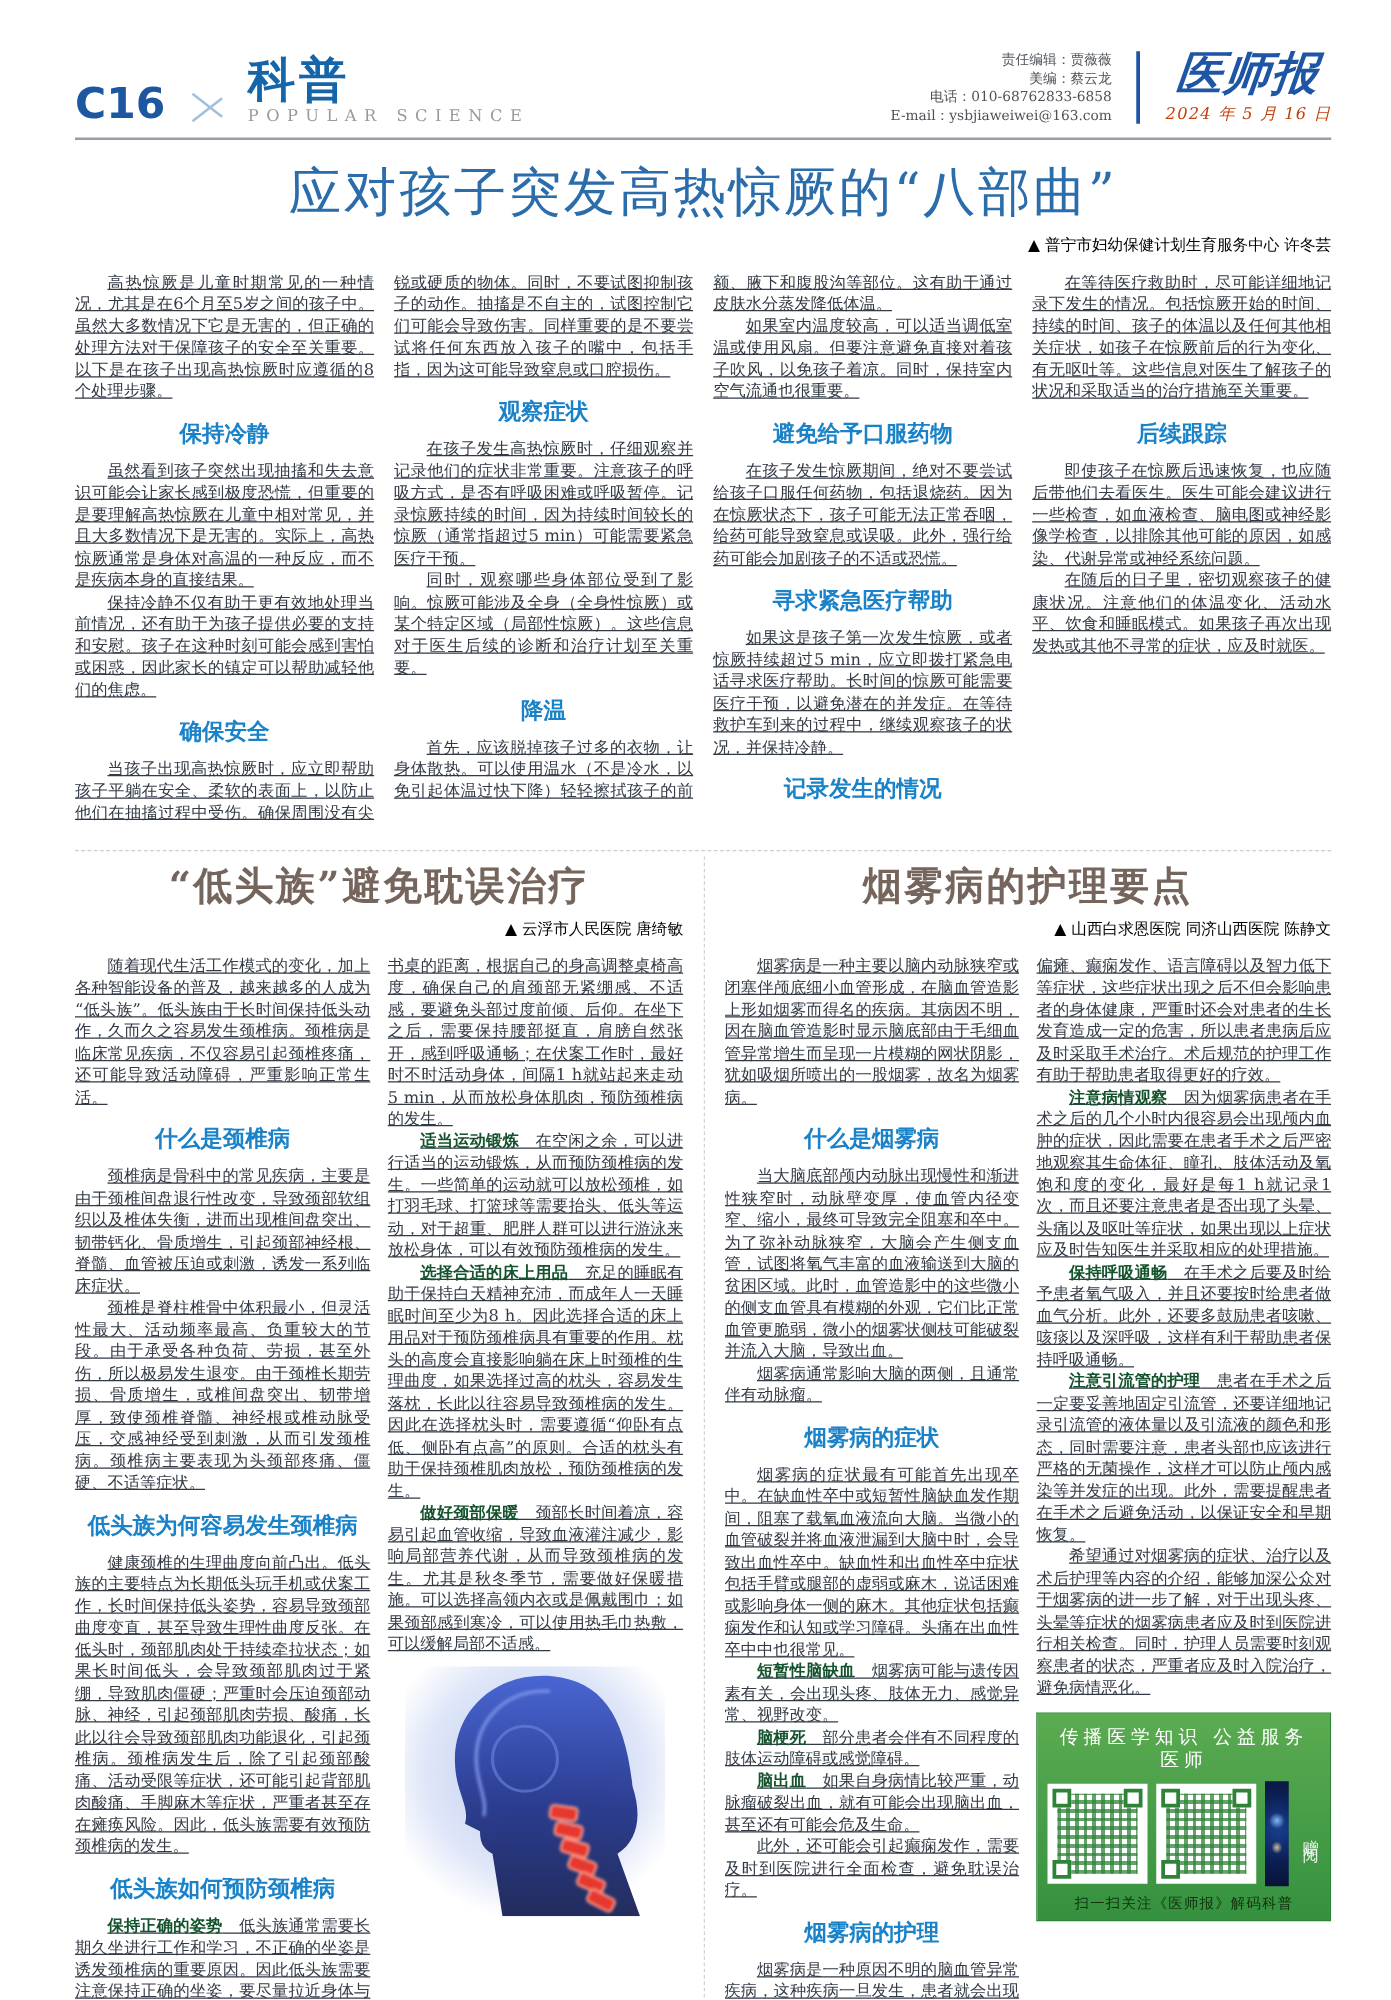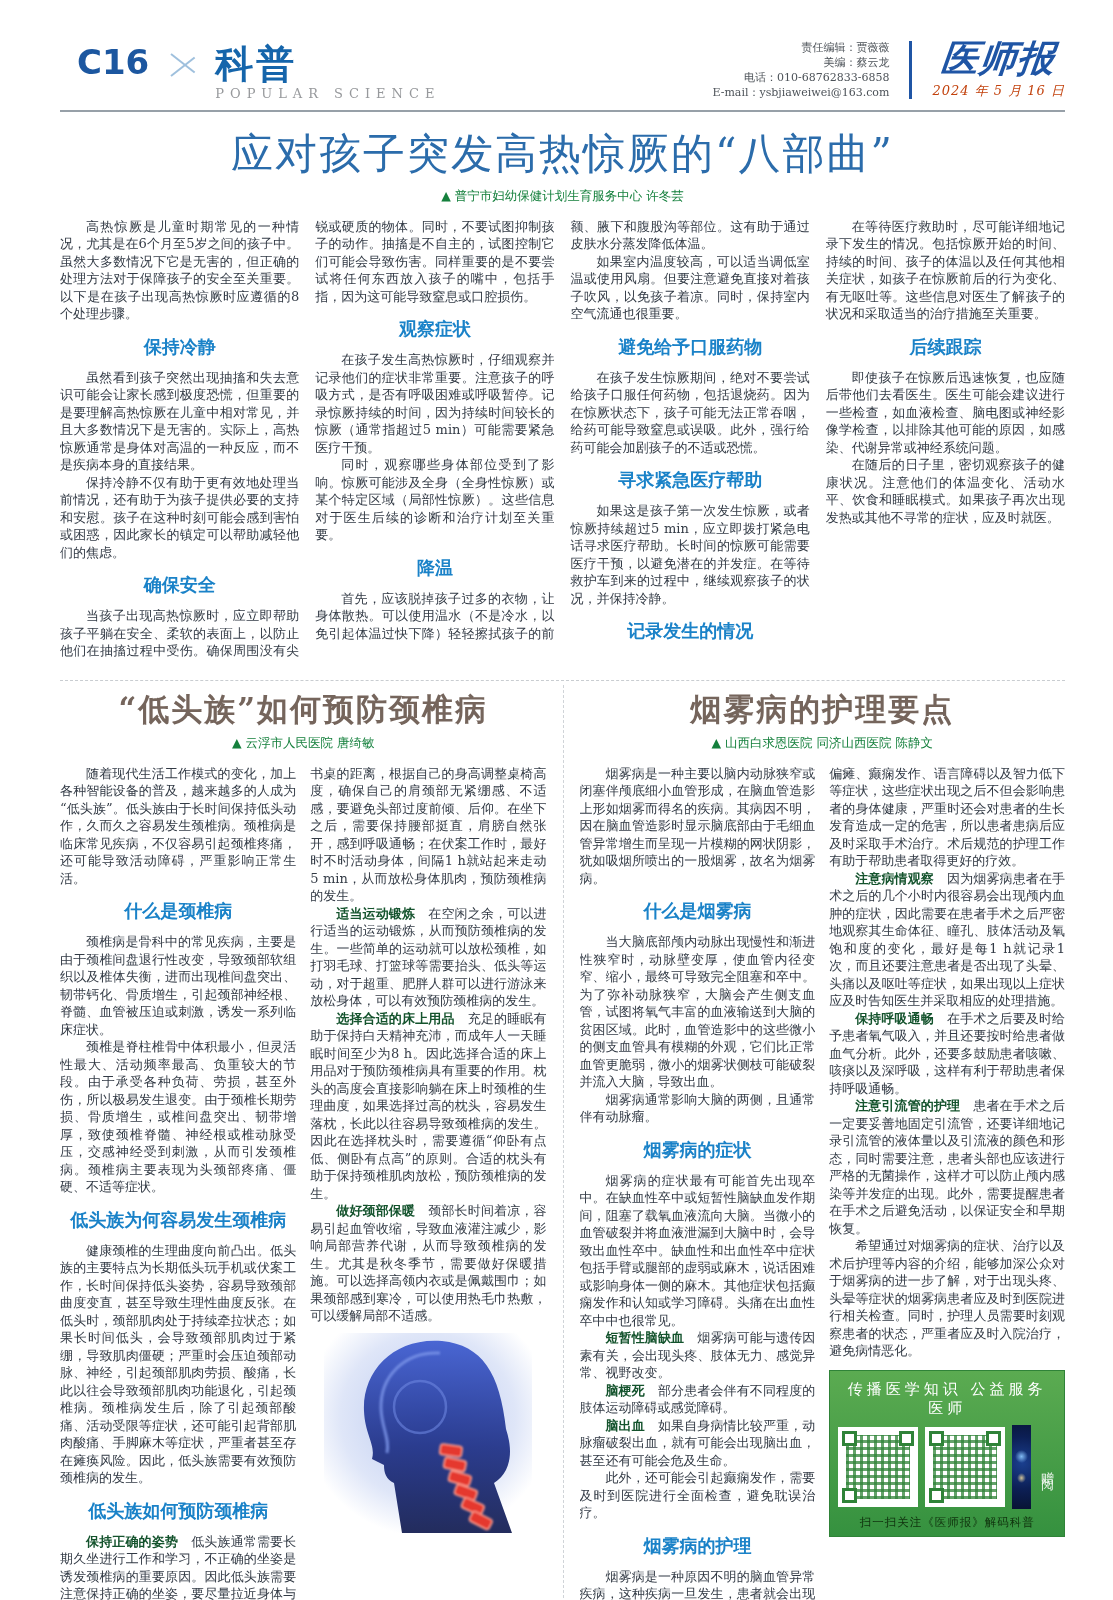--- a/index.html
+++ b/index.html
@@ -5,21 +5,21 @@
   html,body{margin:0;padding:0;}
   body{
     width:1113px;height:1600px;overflow:hidden;background:#ffffff;
     font-family:"DejaVu Serif","Liberation Serif",serif;
     color:#323a45;
   }
   .page{width:1113px;height:1600px;box-sizing:border-box;padding:40px 48px 0 60px;}
 
   
   .masthead-row{display:flex;justify-content:space-between;align-items:flex-end;}
-  .plate{display:flex;gap:18px;margin-left:17px;}
+  .plate{display:flex;align-items:flex-end;gap:18px;}
   .page-code{font-family:"DejaVu Sans","Liberation Sans",sans-serif;font-weight:bold;
     font-size:34px;color:#1c57a0;line-height:1;}
   .chevron{width:26px;height:34px;position:relative;margin:0 2px;}
   .chevron:before,.chevron:after{content:"";position:absolute;left:2px;width:30px;height:2px;background:#9fc0dd;}
   .chevron:before{top:8px;transform:rotate(38deg);transform-origin:left center;}
   .chevron:after{top:30px;transform:rotate(-38deg);transform-origin:left center;}
   .section-block{line-height:1;}
   .section-cn{font-family:"DejaVu Sans","Liberation Sans",sans-serif;font-weight:bold;
     font-size:38px;color:#1565ab;letter-spacing:3px;line-height:1;}
   .section-en{font-size:13px;color:#97999c;letter-spacing:6px;margin-top:4px;}
@@ -29,26 +29,26 @@
   .brand-block{text-align:center;}
   .brand{font-size:37px;line-height:1;color:#1f55a5;font-weight:bold;font-style:italic;
     transform:skewX(-6deg);letter-spacing:1px;}
   .brand-date{font-size:13px;color:#c2410c;margin-top:5px;letter-spacing:1px;font-style:italic;}
   .head-rule{border:none;border-top:2px solid #97a0a8;margin:10px 0 0 0;}
 
   
   .a1{margin-top:16px;}
   .a1-title{font-size:42px;font-weight:400;color:#2b6cab;text-align:center;
     letter-spacing:2px;margin:0;line-height:1.25;}
-  .byline{text-align:center;font-size:12.5px;color:#15803d;margin-top:7px;
+  .byline{text-align:right;font-size:12.5px;color:#000000;margin-top:7px;
     font-family:"DejaVu Sans","Liberation Sans",sans-serif;}
   .cols{column-fill:auto;overflow:hidden;margin-top:13px;}
   .cols-4{column-count:4;column-gap:16px;height:450px;}
   .cols-2{column-count:2;column-gap:14px;height:848px;}
-  .para{margin:0;font-size:13px;line-height:17.5px;text-align:justify;text-indent:2em;color:#323a45;}
+  .para{margin:0;font-size:13px;line-height:17.5px;text-align:justify;text-indent:2em;color:#323a45;text-decoration:underline;}
   .lead{font-family:"DejaVu Sans","Liberation Sans",sans-serif;font-weight:bold;color:#14532d;}
   .sec-h{font-family:"DejaVu Sans","Liberation Sans",sans-serif;font-weight:bold;
     font-size:18px;color:#1a82c8;text-align:center;margin:12px 0 10px;break-inside:avoid;}
 
   .sep-h{border:none;border-top:1px dashed #c9cdd1;margin:12px 0 4px;}
 
   
   .bottom{display:flex;align-items:stretch;}
   .group{width:50%;box-sizing:border-box;}
   .group-left{padding-right:16px;}
@@ -120,21 +120,21 @@
     <div class="cols cols-4">
       <div id="a1-paras" style="display:contents"><p class="para">高热惊厥是儿童时期常见的一种情况，尤其是在6个月至5岁之间的孩子中。虽然大多数情况下它是无害的，但正确的处理方法对于保障孩子的安全至关重要。以下是在孩子出现高热惊厥时应遵循的8个处理步骤。</p><h3 class="sec-h">保持冷静</h3><p class="para">虽然看到孩子突然出现抽搐和失去意识可能会让家长感到极度恐慌，但重要的是要理解高热惊厥在儿童中相对常见，并且大多数情况下是无害的。实际上，高热惊厥通常是身体对高温的一种反应，而不是疾病本身的直接结果。</p><p class="para">保持冷静不仅有助于更有效地处理当前情况，还有助于为孩子提供必要的支持和安慰。孩子在这种时刻可能会感到害怕或困惑，因此家长的镇定可以帮助减轻他们的焦虑。</p><h3 class="sec-h">确保安全</h3><p class="para">当孩子出现高热惊厥时，应立即帮助孩子平躺在安全、柔软的表面上，以防止他们在抽搐过程中受伤。确保周围没有尖锐或硬质的物体。同时，不要试图抑制孩子的动作。抽搐是不自主的，试图控制它们可能会导致伤害。同样重要的是不要尝试将任何东西放入孩子的嘴中，包括手指，因为这可能导致窒息或口腔损伤。</p><h3 class="sec-h">观察症状</h3><p class="para">在孩子发生高热惊厥时，仔细观察并记录他们的症状非常重要。注意孩子的呼吸方式，是否有呼吸困难或呼吸暂停。记录惊厥持续的时间，因为持续时间较长的惊厥（通常指超过5 min）可能需要紧急医疗干预。</p><p class="para">同时，观察哪些身体部位受到了影响。惊厥可能涉及全身（全身性惊厥）或某个特定区域（局部性惊厥）。这些信息对于医生后续的诊断和治疗计划至关重要。</p><h3 class="sec-h">降温</h3><p class="para">首先，应该脱掉孩子过多的衣物，让身体散热。可以使用温水（不是冷水，以免引起体温过快下降）轻轻擦拭孩子的前额、腋下和腹股沟等部位。这有助于通过皮肤水分蒸发降低体温。</p><p class="para">如果室内温度较高，可以适当调低室温或使用风扇。但要注意避免直接对着孩子吹风，以免孩子着凉。同时，保持室内空气流通也很重要。</p><h3 class="sec-h">避免给予口服药物</h3><p class="para">在孩子发生惊厥期间，绝对不要尝试给孩子口服任何药物，包括退烧药。因为在惊厥状态下，孩子可能无法正常吞咽，给药可能导致窒息或误吸。此外，强行给药可能会加剧孩子的不适或恐慌。</p><h3 class="sec-h">寻求紧急医疗帮助</h3><p class="para">如果这是孩子第一次发生惊厥，或者惊厥持续超过5 min，应立即拨打紧急电话寻求医疗帮助。长时间的惊厥可能需要医疗干预，以避免潜在的并发症。在等待救护车到来的过程中，继续观察孩子的状况，并保持冷静。</p><h3 class="sec-h">记录发生的情况</h3><p class="para">在等待医疗救助时，尽可能详细地记录下发生的情况。包括惊厥开始的时间、持续的时间、孩子的体温以及任何其他相关症状，如孩子在惊厥前后的行为变化、有无呕吐等。这些信息对医生了解孩子的状况和采取适当的治疗措施至关重要。</p><h3 class="sec-h">后续跟踪</h3><p class="para">即使孩子在惊厥后迅速恢复，也应随后带他们去看医生。医生可能会建议进行一些检查，如血液检查、脑电图或神经影像学检查，以排除其他可能的原因，如感染、代谢异常或神经系统问题。</p><p class="para">在随后的日子里，密切观察孩子的健康状况。注意他们的体温变化、活动水平、饮食和睡眠模式。如果孩子再次出现发热或其他不寻常的症状，应及时就医。</p></div>
     </div>
   </section>
 
   <hr class="sep-h">
 
   <div class="bottom">
 
     <section class="group group-left">
-      <h2 class="g-title">“低头族”如何预防颈椎病</h2>
+      <h2 class="g-title">“低头族”避免耽误治疗</h2>
       <div class="byline">▲ 云浮市人民医院 唐绮敏</div>
       <div class="cols cols-2">
         <div id="a2-paras" style="display:contents"><p class="para">随着现代生活工作模式的变化，加上各种智能设备的普及，越来越多的人成为“低头族”。低头族由于长时间保持低头动作，久而久之容易发生颈椎病。颈椎病是临床常见疾病，不仅容易引起颈椎疼痛，还可能导致活动障碍，严重影响正常生活。</p><h3 class="sec-h">什么是颈椎病</h3><p class="para">颈椎病是骨科中的常见疾病，主要是由于颈椎间盘退行性改变，导致颈部软组织以及椎体失衡，进而出现椎间盘突出、韧带钙化、骨质增生，引起颈部神经根、脊髓、血管被压迫或刺激，诱发一系列临床症状。</p><p class="para">颈椎是脊柱椎骨中体积最小，但灵活性最大、活动频率最高、负重较大的节段。由于承受各种负荷、劳损，甚至外伤，所以极易发生退变。由于颈椎长期劳损、骨质增生，或椎间盘突出、韧带增厚，致使颈椎脊髓、神经根或椎动脉受压，交感神经受到刺激，从而引发颈椎病。颈椎病主要表现为头颈部疼痛、僵硬、不适等症状。</p><h3 class="sec-h">低头族为何容易发生颈椎病</h3><p class="para">健康颈椎的生理曲度向前凸出。低头族的主要特点为长期低头玩手机或伏案工作，长时间保持低头姿势，容易导致颈部曲度变直，甚至导致生理性曲度反张。在低头时，颈部肌肉处于持续牵拉状态；如果长时间低头，会导致颈部肌肉过于紧绷，导致肌肉僵硬；严重时会压迫颈部动脉、神经，引起颈部肌肉劳损、酸痛，长此以往会导致颈部肌肉功能退化，引起颈椎病。颈椎病发生后，除了引起颈部酸痛、活动受限等症状，还可能引起背部肌肉酸痛、手脚麻木等症状，严重者甚至存在瘫痪风险。因此，低头族需要有效预防颈椎病的发生。</p><h3 class="sec-h">低头族如何预防颈椎病</h3><p class="para"><b class="lead">保持正确的姿势</b>　低头族通常需要长期久坐进行工作和学习，不正确的坐姿是诱发颈椎病的重要原因。因此低头族需要注意保持正确的坐姿，要尽量拉近身体与书桌的距离，根据自己的身高调整桌椅高度，确保自己的肩颈部无紧绷感、不适感，要避免头部过度前倾、后仰。在坐下之后，需要保持腰部挺直，肩膀自然张开，感到呼吸通畅；在伏案工作时，最好时不时活动身体，间隔1 h就站起来走动5 min，从而放松身体肌肉，预防颈椎病的发生。</p><p class="para"><b class="lead">适当运动锻炼</b>　在空闲之余，可以进行适当的运动锻炼，从而预防颈椎病的发生。一些简单的运动就可以放松颈椎，如打羽毛球、打篮球等需要抬头、低头等运动，对于超重、肥胖人群可以进行游泳来放松身体，可以有效预防颈椎病的发生。</p><p class="para"><b class="lead">选择合适的床上用品</b>　充足的睡眠有助于保持白天精神充沛，而成年人一天睡眠时间至少为8 h。因此选择合适的床上用品对于预防颈椎病具有重要的作用。枕头的高度会直接影响躺在床上时颈椎的生理曲度，如果选择过高的枕头，容易发生落枕，长此以往容易导致颈椎病的发生。因此在选择枕头时，需要遵循“仰卧有点低、侧卧有点高”的原则。合适的枕头有助于保持颈椎肌肉放松，预防颈椎病的发生。</p><p class="para"><b class="lead">做好颈部保暖</b>　颈部长时间着凉，容易引起血管收缩，导致血液灌注减少，影响局部营养代谢，从而导致颈椎病的发生。尤其是秋冬季节，需要做好保暖措施。可以选择高领内衣或是佩戴围巾；如果颈部感到寒冷，可以使用热毛巾热敷，可以缓解局部不适感。</p></div>
         <figure class="spine-fig" style="margin:8px auto 0;">
           <svg width="208" height="200" viewBox="0 0 208 200" xmlns="http://www.w3.org/2000/svg">
             <defs>
               <radialGradient id="aura" cx="50%" cy="42%" r="60%">
                 <stop offset="0%" stop-color="#b9c8ef"></stop>
                   <stop offset="70%" stop-color="#dfe6f8"></stop>
                   <stop offset="100%" stop-color="#ffffff"></stop>

